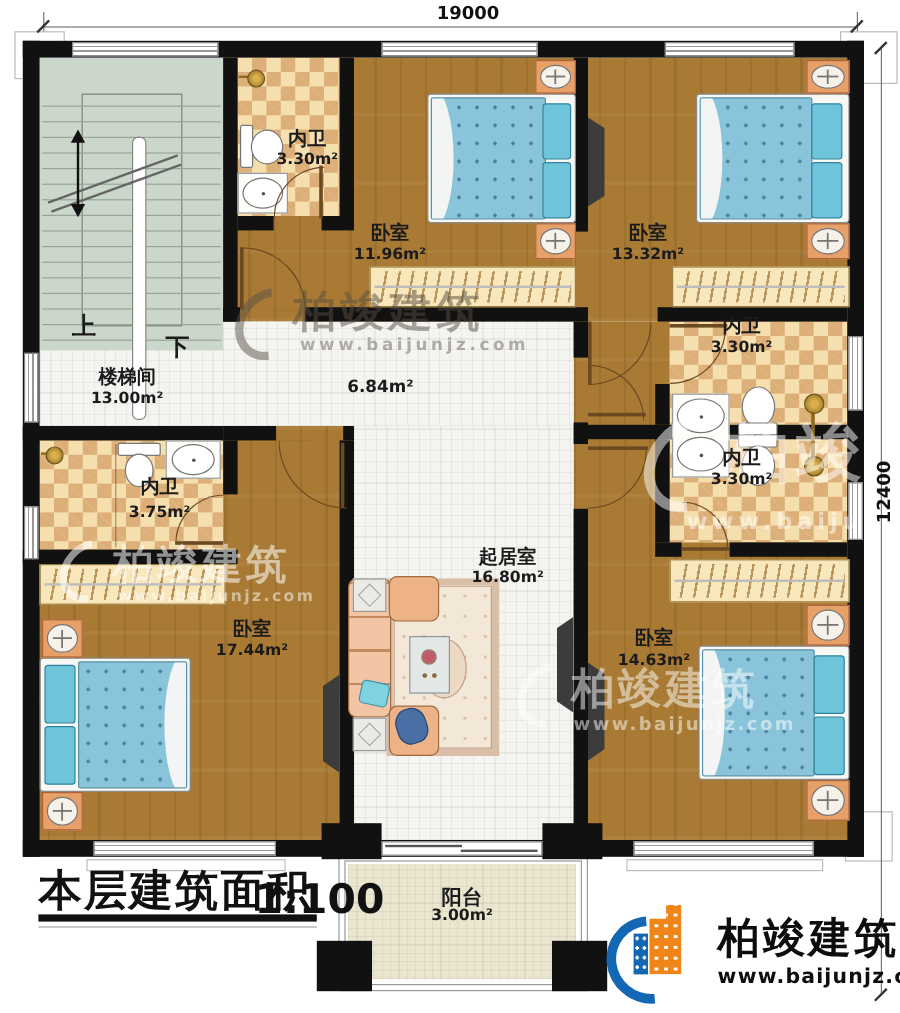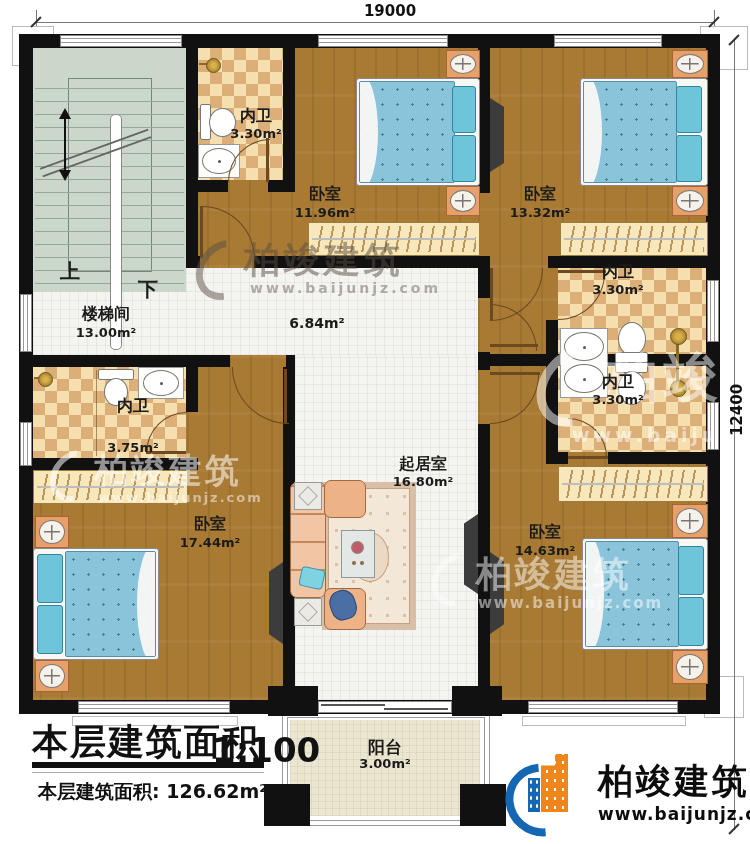--- a/index.html
+++ b/index.html
@@ -313,21 +313,21 @@
   <div class="rarea" style="left:256px;top:126px;">3.30m²</div>
   <div class="rname" style="left:325px;top:184px;">卧室</div>
   <div class="rarea" style="left:325px;top:205px;">11.96m²</div>
   <div class="rname" style="left:540px;top:184px;">卧室</div>
   <div class="rarea" style="left:540px;top:205px;">13.32m²</div>
   <div class="rname" style="left:618px;top:262px;">内卫</div>
   <div class="rarea" style="left:618px;top:282px;">3.30m²</div>
   <div class="rname" style="left:618px;top:372px;">内卫</div>
   <div class="rarea" style="left:618px;top:392px;">3.30m²</div>
   <div class="rname" style="left:133px;top:396px;">内卫</div>
-  <div class="rarea" style="left:133px;top:440px;">3.75m²</div>
+  <div class="rarea" style="left:133px;top:420px;">3.75m²</div>
   <div class="rname" style="left:210px;top:514px;">卧室</div>
   <div class="rarea" style="left:210px;top:535px;">17.44m²</div>
   <div class="rname" style="left:423px;top:454px;">起居室</div>
   <div class="rarea" style="left:423px;top:474px;">16.80m²</div>
   <div class="rname" style="left:545px;top:522px;">卧室</div>
   <div class="rarea" style="left:545px;top:543px;">14.63m²</div>
   <div class="rname" style="left:385px;top:736px;font-size:17px;">阳台</div>
   <div class="rarea" style="left:385px;top:756px;">3.00m²</div>
 
   <div class="dim" style="left:340px;top:2px;width:100px;text-align:center;">19000</div>
@@ -354,21 +354,20 @@
   <div class="wm" style="left:572px;top:424px;font-size:19px;letter-spacing:4px;color:rgba(255,255,255,.5);">www.baijunjz.com</div>
 
   <div class="wmsw" style="left:434px;top:550px;width:34px;height:46px;border:6px solid rgba(255,255,255,.45);border-top-color:transparent;border-right-color:transparent;transform:rotate(40deg);"></div>
   <div class="wm" style="left:476px;top:550px;font-size:36px;letter-spacing:3px;color:rgba(255,255,255,.5);">柏竣建筑</div>
   <div class="wm" style="left:478px;top:594px;font-size:15px;letter-spacing:2px;color:rgba(255,255,255,.5);">www.baijunjz.com</div>
 
   <div class="abs" style="left:32px;top:718px;font-size:36px;font-weight:bold;color:#111;letter-spacing:2px;z-index:50;">本层建筑面积</div>
   <div class="abs" style="left:212px;top:730px;font-size:34px;font-weight:bold;color:#111;z-index:50;">1:100</div>
   <div class="abs" style="left:32px;top:762px;width:232px;height:6px;background:#111;z-index:50;"></div>
   <div class="abs" style="left:32px;top:772px;width:232px;height:1px;background:#aaa;z-index:50;"></div>
-  <div class="abs" style="left:38px;top:779px;font-size:19px;font-weight:bold;color:#111;z-index:50;">本层建筑面积: 126.62m²</div>
 
   <div class="abs" style="left:505px;top:764px;width:58px;height:56px;border:8px solid #1468b3;border-radius:50%;border-top-color:transparent;border-right-color:transparent;transform:rotate(40deg);z-index:50;"></div>
   <div class="abs" style="left:541px;top:754px;width:27px;height:58px;background:#f08519;clip-path:polygon(0 20%,52% 20%,52% 0,100% 0,100% 100%,0 100%);background-image:radial-gradient(#fff 1.4px,transparent 1.5px);background-size:8px 9px;background-position:2px 4px;z-index:51;"></div>
   <div class="abs" style="left:528px;top:778px;width:12px;height:34px;background:#1468b3;background-image:radial-gradient(#fff 1.2px,transparent 1.3px);background-size:6px 8px;z-index:51;"></div>
   <div class="abs" style="left:598px;top:758px;font-size:35px;font-weight:bold;color:#0d0d0d;letter-spacing:3px;z-index:50;">柏竣建筑</div>
   <div class="abs" style="left:598px;top:804px;font-size:17px;font-weight:bold;color:#0d0d0d;letter-spacing:1px;z-index:50;">www.baijunjz.com</div>
 
 </div>
 
 </body></html>

